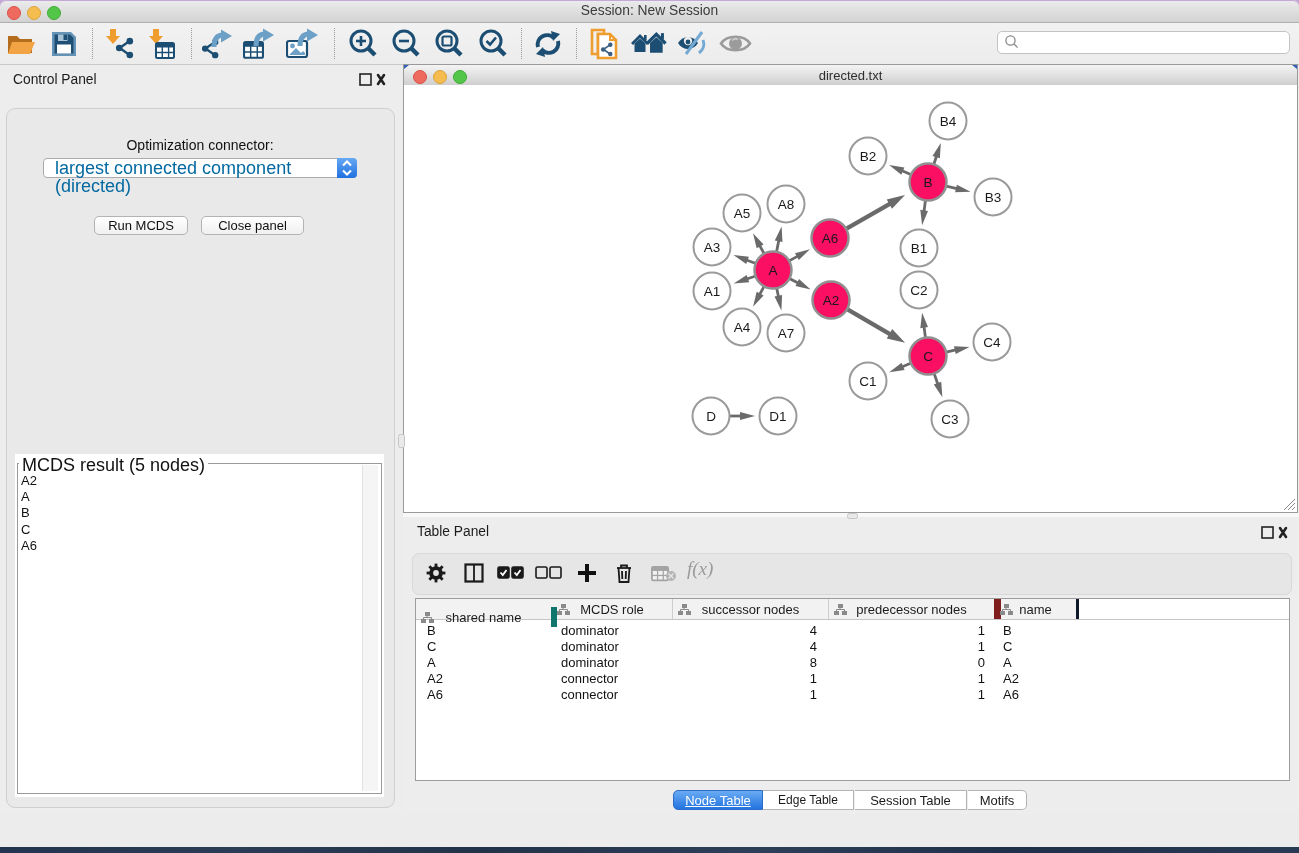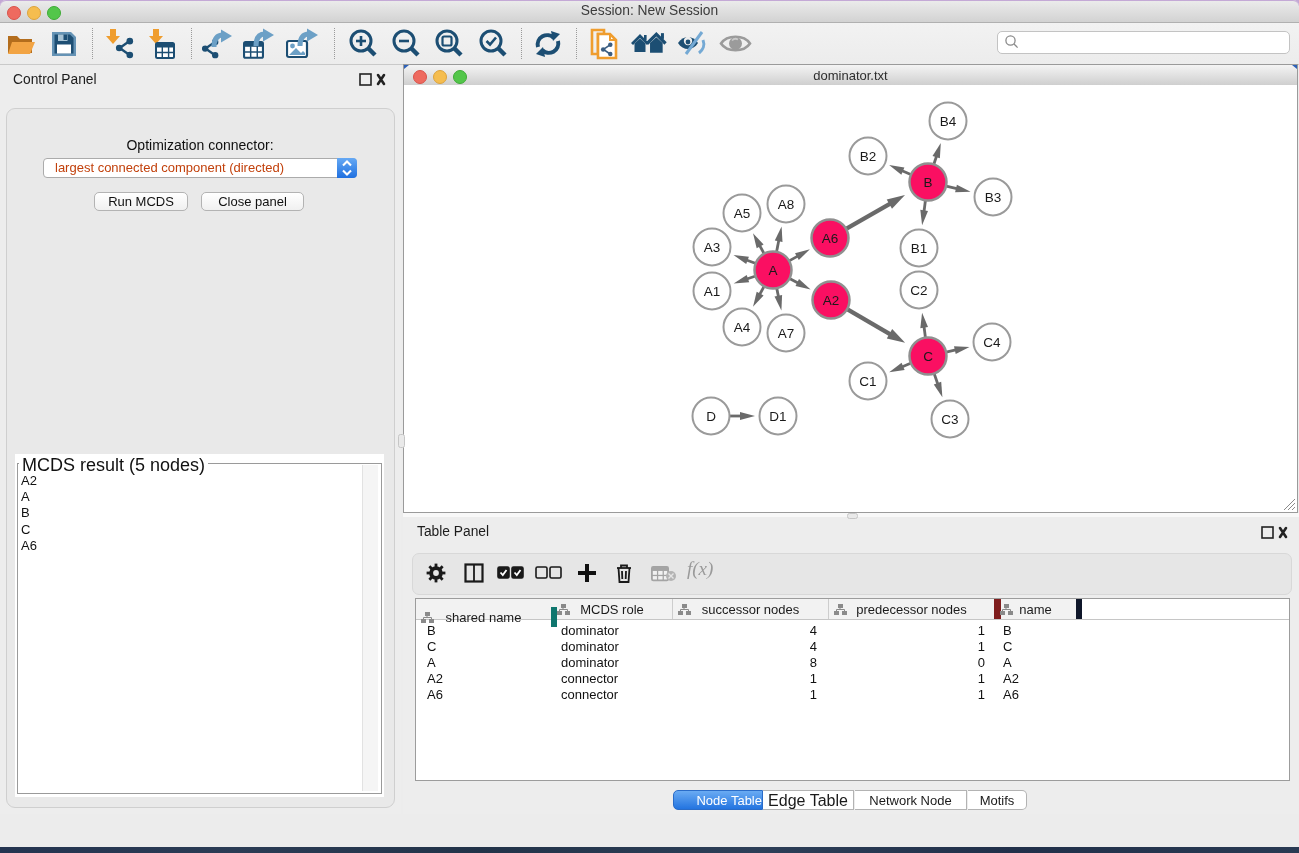--- a/index.html
+++ b/index.html
@@ -23,21 +23,21 @@
   #cp .hdr{position:absolute;left:13px;top:70px;font-size:13.8px;color:#1c1c1c;}
   #cpinner{position:absolute;left:6px;top:43px;width:387px;height:698px;background:#e9e9e9;
     border:1px solid #cfcfcf;border-radius:9px;}
   .tabrow{position:absolute;display:flex;}
   .tab{height:18px;line-height:18px;font-size:13.2px;color:#1a1a1a;background:#fff;
     border:1px solid #aeaeae;border-left:none;text-align:center;}
   .tab.first{border-left:1px solid #aeaeae;border-radius:4px 0 0 4px;}
   .tab.last{border-radius:0 4px 4px 0;}
   .tab.sel{background:linear-gradient(#6aabf3,#2374e0);color:#fff;border-color:#2a6cc8;}
   .btn{position:absolute;height:17px;line-height:17px;background:linear-gradient(#ffffff,#f0f0f0);
-    border:1px solid #b3b3b3;border-radius:5px;font-size:13px;color:#111;text-align:center;}
+    border:1px solid #b3b3b3;border-radius:5px;font-size:13px;color:#111;text-align:center;margin-top:24px;}
   
   .wtitle{position:absolute;background:linear-gradient(#f4f4f4,#cfcfcf);
     border-bottom:1px solid #999;}
   .wtl{position:absolute;width:12px;height:12px;border-radius:50%;}
   .red{background:#ee6a5f;border:0.5px solid #d9524a;}
   .yel{background:#f5bd4f;border:0.5px solid #dca33c;}
   .grn{background:#53c64a;border:0.5px solid #3eab36;}
 </style></head>
 <body>
 <div id="app">
@@ -202,21 +202,21 @@
 
 <div id="cp">
   <div class="hdr" style="top:7px">Control Panel</div>
   <svg class="abs" style="left:359px;top:8px" width="28" height="13" viewBox="0 0 28 13">
     <rect x="1" y="1" width="11" height="11" fill="none" stroke="#222" stroke-width="1.6"></rect>
     <path d="M19 2 L25 11 M25 2 L19 11" stroke="#222" stroke-width="2.6" stroke-linecap="round"></path>
   </svg>
   <div id="cpinner"></div>
   <div class="abs" style="left:0;top:72px;width:400px;text-align:center;font-size:14px;color:#101010;">Optimization connector:</div>
   <div class="abs" style="left:43px;top:93px;width:312px;height:18px;background:#fff;border:1px solid #ababab;border-radius:4px;">
-    <div class="abs" style="left:11px;top:0;line-height:18px;font-size:13px;color:#c2410c;">largest connected component (directed)</div>
+    <div class="abs" style="left:11px;top:0;line-height:18px;font-size:18px;color:#0369a1;">largest connected component (directed)</div>
     <div class="abs" style="right:-1px;top:-1px;width:20px;height:20px;border-radius:0 4px 4px 0;background:linear-gradient(#66a9f4,#1f70e0);">
       <svg width="20" height="20" viewBox="0 0 20 20">
             <path d="M6 7.5 L10 3.5 L14 7.5" fill="none" stroke="#fff" stroke-width="2.1"></path>
             <path d="M6 12.5 L10 16.5 L14 12.5" fill="none" stroke="#fff" stroke-width="2.1"></path>
           </svg>
     </div>
   </div>
   <div class="btn" style="left:94px;top:127px;width:92px;">Run MCDS</div>
   <div class="btn" style="left:201px;top:127px;width:101px;">Close panel</div>
   <div class="abs" style="left:15px;top:389px;width:369px;height:343px;background:#fff;">
@@ -230,21 +230,21 @@
           <div style="height:16.2px;line-height:16.2px;font-size:13px;">C</div>
           <div style="height:16.2px;line-height:16.2px;font-size:13px;">A6</div>
         </div>
   </div>
 </div>
 <div class="abs" style="left:403px;top:64px;width:895px;height:448px;">
   <div class="wtitle" style="left:0;top:0;width:893px;height:20px;border:1px solid #9a9a9a;border-bottom:1px solid #8e8e8e;">
     <div class="wtl red" style="left:9px;top:5px;"></div>
     <div class="wtl yel" style="left:29px;top:5px;"></div>
     <div class="wtl grn" style="left:49px;top:5px;"></div>
-    <div class="abs" style="left:0;top:0;width:100%;height:21px;line-height:21px;text-align:center;font-size:13px;color:#2e2e2e;">dominator.txt</div>
+    <div class="abs" style="left:0;top:0;width:100%;height:21px;line-height:21px;text-align:center;font-size:13px;color:#2e2e2e;">directed.txt</div>
     <svg class="abs" style="left:0;top:0" width="5" height="4">
           <path d="M0 0 L5 0 L0 4 Z" fill="#2e62b8"></path>
         </svg>
     <svg class="abs" style="right:0;top:0" width="5" height="4">
           <path d="M0 0 L5 0 L5 4 Z" fill="#2e62b8"></path>
         </svg>
   </div>
   <div class="abs" style="left:0;top:21px;width:893px;height:427px;background:#fff;border:1px solid #9a9a9a;border-top:none;">
     <svg width="893" height="427" viewBox="0 0 893 427" font-family="Liberation Sans, sans-serif">
       <line x1="360.6" y1="169.6" x2="355.2" y2="159.6" stroke="#6a6a6a" stroke-width="2.8"></line>
@@ -441,21 +441,21 @@
             <svg class="abs" style="left:5px;top:5px" width="13" height="11" viewBox="0 0 13 11">
               <g fill="#8a8a8a">
                 <rect x="4" y="0" width="5" height="4"></rect>
                 <rect x="0" y="7" width="5" height="4"></rect>
                 <rect x="8" y="7" width="5" height="4"></rect>
                 <path d="M6 4 L6 6 M2.5 7 L2.5 5.5 L10.5 5.5 L10.5 7" stroke="#8a8a8a" fill="none" stroke-width="1"></path>
               </g>
             </svg>
             <div style="width:100%;text-align:center;line-height:21px;font-size:13px;color:#1b1b1b;">predecessor nodes</div>
           </div>
-          <div class="abs" style="left:579px;top:0;width:81px;height:20px;border-right:6px solid #0f172a;">
+          <div class="abs" style="left:579px;top:0;width:81px;height:20px;border-right:3px solid #0f172a;">
             <svg class="abs" style="left:5px;top:5px" width="13" height="11" viewBox="0 0 13 11">
               <g fill="#8a8a8a">
                 <rect x="4" y="0" width="5" height="4"></rect>
                 <rect x="0" y="7" width="5" height="4"></rect>
                 <rect x="8" y="7" width="5" height="4"></rect>
                 <path d="M6 4 L6 6 M2.5 7 L2.5 5.5 L10.5 5.5 L10.5 7" stroke="#8a8a8a" fill="none" stroke-width="1"></path>
               </g>
             </svg>
             <div style="width:100%;text-align:center;line-height:21px;font-size:13px;color:#1b1b1b;">name</div>
           </div>
@@ -481,23 +481,23 @@
         <div class="abs" style="left:413px;top:72px;width:156px;text-align:right;font-size:13px;color:#111;">1</div>
         <div class="abs" style="left:587px;top:72px;font-size:13px;color:#111;">A2</div>
         <div class="abs" style="left:11px;top:88px;font-size:13px;color:#111;">A6</div>
         <div class="abs" style="left:145px;top:88px;font-size:13px;color:#111;">connector</div>
         <div class="abs" style="left:257px;top:88px;width:144px;text-align:right;font-size:13px;color:#111;">1</div>
         <div class="abs" style="left:413px;top:88px;width:156px;text-align:right;font-size:13px;color:#111;">1</div>
         <div class="abs" style="left:587px;top:88px;font-size:13px;color:#111;">A6</div>
   </div>
 
   <div class="abs" style="left:0;top:273px;width:896px;height:20px;">
-        <div class="abs" style="left:270px;top:0;width:88px;height:18px;line-height:19px;text-align:right;font-size:13px;background:linear-gradient(#6aabf3,#2374e0);color:#fff;border:1px solid #2a6cc8;border-radius:5px 0 0 5px;">Node Table</div>
-        <div class="abs" style="left:360px;top:0;width:90px;height:18px;line-height:19px;text-align:center;font-size:16px;background:#fff;color:#1a1a1a;border:1px solid #b3b3b3;border-left:none;">Edge Table</div>
-        <div class="abs" style="left:452px;top:0;width:111px;height:18px;line-height:19px;text-align:center;font-size:13px;background:#fff;color:#1a1a1a;border:1px solid #b3b3b3;border-left:none;">Network Node</div>
+        <div class="abs" style="left:270px;top:0;width:88px;height:18px;line-height:19px;text-align:center;font-size:13px;background:linear-gradient(#6aabf3,#2374e0);color:#fff;border:1px solid #2a6cc8;border-radius:5px 0 0 5px;text-decoration:underline;">Node Table</div>
+        <div class="abs" style="left:360px;top:0;width:90px;height:18px;line-height:19px;text-align:center;font-size:12px;background:#fff;color:#1a1a1a;border:1px solid #b3b3b3;border-left:none;">Edge Table</div>
+        <div class="abs" style="left:452px;top:0;width:111px;height:18px;line-height:19px;text-align:center;font-size:13px;background:#fff;color:#1a1a1a;border:1px solid #b3b3b3;border-left:none;">Session Table</div>
         <div class="abs" style="left:565px;top:0;width:58px;height:18px;line-height:19px;text-align:center;font-size:13px;background:#fff;color:#1a1a1a;border:1px solid #b3b3b3;border-left:none;border-radius:0 5px 5px 0;">Motifs</div>
       </div>
 </div>
 <div class="abs" style="left:403px;top:513px;width:896px;height:4px;background:#f8f8f8;"></div>
 <div class="abs" style="left:847px;top:512.5px;width:9px;height:4.5px;background:#e9e9e9;border:1px solid #c6c6c6;border-radius:2.5px;"></div>
 <div class="abs" style="left:397.5px;top:434px;width:5px;height:12px;background:#e9e9e9;border:1px solid #c6c6c6;border-radius:2.5px;"></div>
 <div class="abs" style="left:0;top:847px;width:1299px;height:6px;background:linear-gradient(90deg,#243450 0%,#2b3c55 18%,#223349 37%,#2d3f58 58%,#21304a 78%,#293a53 100%);"></div>
 </div>
 
 </body></html>

